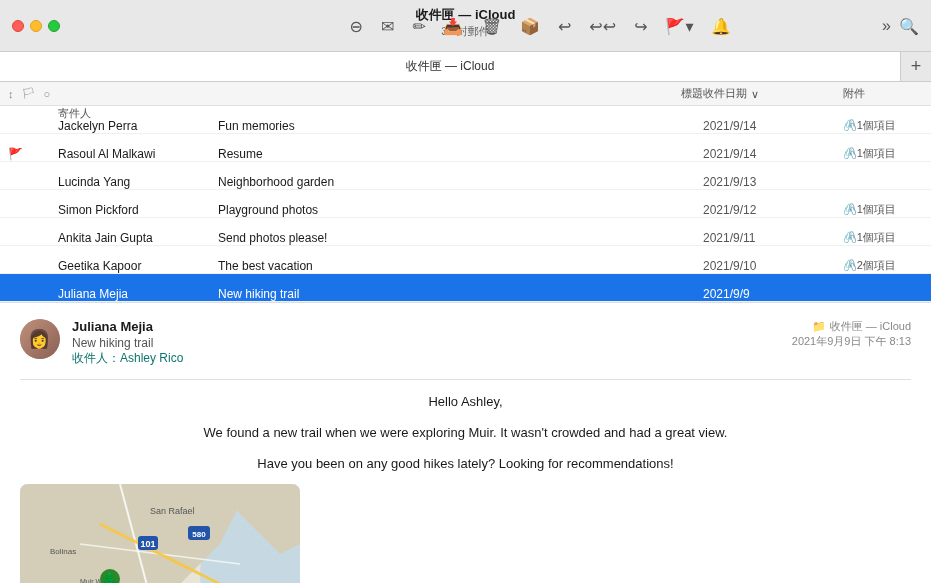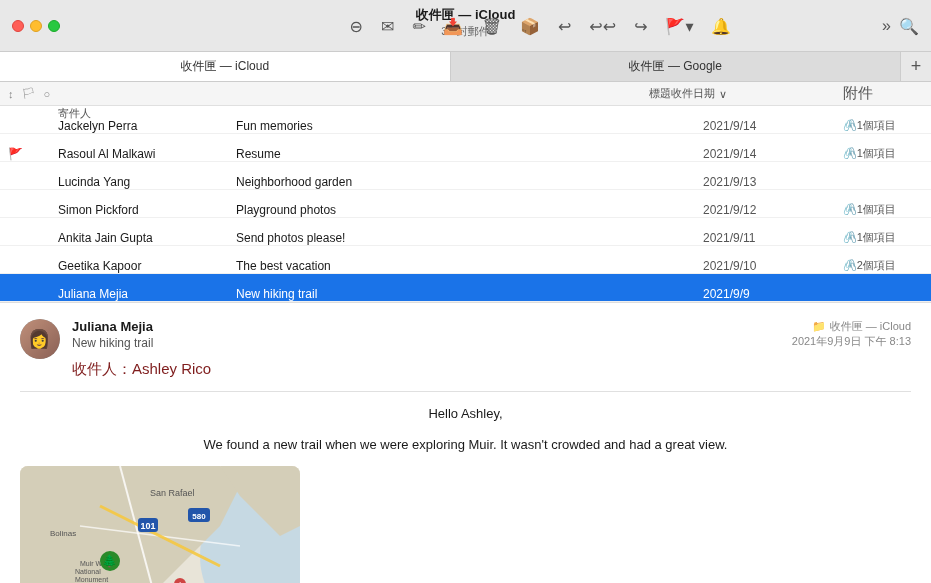--- a/index.html
+++ b/index.html
@@ -149,21 +149,21 @@
     .col-sender { width: 160px; font-size: 11px; color: #555; margin-top: 40px; }
     .col-subject { flex: 1; font-size: 11px; color: #555; text-align: right; }
     .col-date {
       width: 140px;
       display: flex;
       align-items: flex-end;
       gap: 4px;
       font-size: 11px;
       color: #555;
     }
-    .col-attachment { width: 80px; font-size: 15px; color: #555; margin-left: 32px; }
+    .col-attachment { width: 80px; font-size: 11px; color: #555; }
 
     
     .email-row {
       display: flex;
       align-items: flex-end;
       height: 28px;
       padding: 0 8px;
       border-bottom: 1px solid #f0f0f0;
       cursor: pointer;
     }
@@ -193,21 +193,20 @@
       white-space: nowrap;
       text-overflow: ellipsis;
     }
     .subject {
       flex: 1;
       font-size: 12px;
       color: #1a1a1a;
       overflow: hidden;
       white-space: nowrap;
       text-overflow: ellipsis;
-      margin-left: 18px;
     }
     .date {
       width: 140px;
       font-size: 12px;
       color: #555;
     }
     .attachment {
       width: 80px;
       font-size: 11px;
       color: #555;
@@ -259,23 +258,23 @@
       font-size: 13px;
       font-weight: 600;
       color: #1a1a1a;
     }
     .email-subject-line {
       font-size: 12px;
       color: #555;
       margin-top: 2px;
     }
     .email-to {
-      font-size: 15px;
-      color: #7f1d1d;
-      margin-top: 10px;
+      font-size: 12px;
+      color: #0f766e;
+      margin-top: 0;
     }
     .email-meta-right {
       text-align: right;
       font-size: 11px;
       color: #888;
     }
     .email-mailbox {
       display: flex;
       align-items: center;
       gap: 4px;
@@ -337,23 +336,20 @@
     <span class="toolbar-icon">🔔</span>
   </div>
   <span class="toolbar-icon-more">»</span>
   <span class="toolbar-icon-search">🔍</span>
 </div>
 
 <div class="tabbar">
   <div class="tab active">
     <span>收件匣 — iCloud</span>
   </div>
-  <div class="tab">
-    <span>收件匣 — Google</span>
-  </div>
   <div class="tab-add">+</div>
 </div>
 
 <div class="col-headers">
   <div class="col-icons-space">
     <span>↕</span>
     <span>🏳</span>
     <span>○</span>
   </div>
   <div class="col-sender">寄件人</div>
@@ -445,20 +441,21 @@
       <div class="email-mailbox">
         <span>📁</span>
         <span>收件匣 — iCloud</span>
       </div>
       <div>2021年9月9日 下午 8:13</div>
     </div>
   </div>
   <div class="email-body" id="email-body">
       <p>Hello Ashley,</p>
       <p>We found a new trail when we were exploring Muir. It wasn't crowded and had a great view.</p>
+      <p>Have you been on any good hikes lately? Looking for recommendations!</p>
     </div>
   <div class="map-container">
     <svg class="map-svg" viewBox="0 0 280 150" xmlns="http://www.w3.org/2000/svg">
 
       <rect width="280" height="150" fill="#e8e4d8"></rect>
 
       <ellipse cx="240" cy="90" rx="60" ry="70" fill="#b8d4e8" opacity="0.7"></ellipse>
 
       <path d="M0,0 L200,0 L220,20 L200,60 L180,80 L160,100 L140,120 L100,130 L60,140 L0,150 Z" fill="#d4ceb8"></path>
       <path d="M200,0 L280,0 L280,60 L260,70 L240,50 L220,30 L210,15 Z" fill="#d4ceb8"></path>

